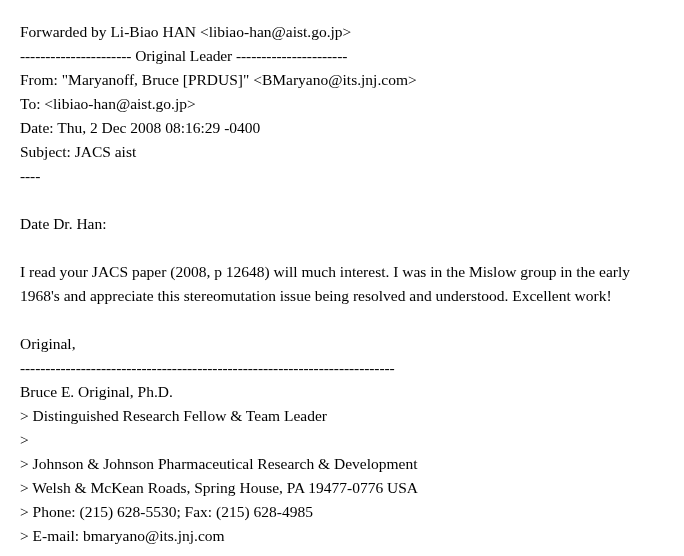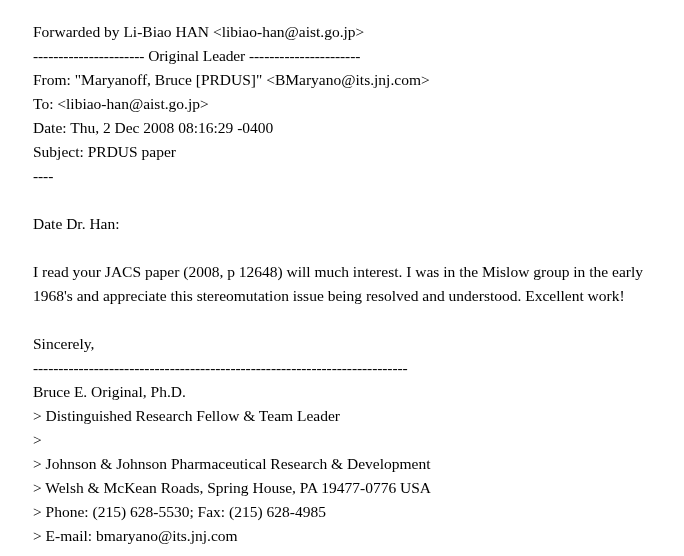--- a/index.html
+++ b/index.html
@@ -15,21 +15,20 @@
     color: #000000;
   }
   .email-body {
     padding: 20px 18px 0 20px;
     font-size: 15.5px;
     line-height: 24px;
   }
   .line {
     white-space: pre-wrap;
     min-height: 24px;
-    margin-left: 13px;
   }
   .line.blank {
     min-height: 24px;
   }
   .para {
     white-space: normal;
   }
   .rule {
     white-space: pre;
     letter-spacing: -0.1px;
@@ -43,35 +42,35 @@
   <div class="line">Forwarded by Li-Biao HAN &lt;libiao-han@aist.go.jp&gt;</div>
 
   <div class="line rule">---------------------- Original Leader ----------------------</div>
 
   <div class="line">From: "Maryanoff, Bruce [PRDUS]" &lt;BMaryano@its.jnj.com&gt;</div>
 
   <div class="line">To: &lt;libiao-han@aist.go.jp&gt;</div>
 
   <div class="line">Date: Thu, 2 Dec 2008 08:16:29 -0400</div>
 
-  <div class="line">Subject: PRDUS paper</div>
+  <div class="line">Subject: JACS aist</div>
 
   <div class="line rule">----</div>
 
   <div class="line blank">&nbsp;</div>
 
   <div class="line">Date Dr. Han:</div>
 
   <div class="line blank">&nbsp;</div>
 
   <div class="line para">I read your JACS paper (2008, p 12648) will much interest. I was in the Mislow group in the early 1968's and appreciate this stereomutation issue being resolved and understood. Excellent work!</div>
 
   <div class="line blank">&nbsp;</div>
 
-  <div class="line">Sincerely,</div>
+  <div class="line">Original,</div>
 
   <div class="line rule">--------------------------------------------------------------------------</div>
 
   <div class="line">Bruce E. Original, Ph.D.</div>
   <div class="line">&gt; Distinguished Research Fellow &amp; Team Leader</div>
   <div class="line">&gt;</div>
   <div class="line">&gt; Johnson &amp; Johnson Pharmaceutical Research &amp; Development</div>
   <div class="line">&gt; Welsh &amp; McKean Roads, Spring House, PA 19477-0776 USA</div>
   <div class="line">&gt; Phone: (215) 628-5530; Fax: (215) 628-4985</div>
   <div class="line">&gt; E-mail: bmaryano@its.jnj.com</div>

